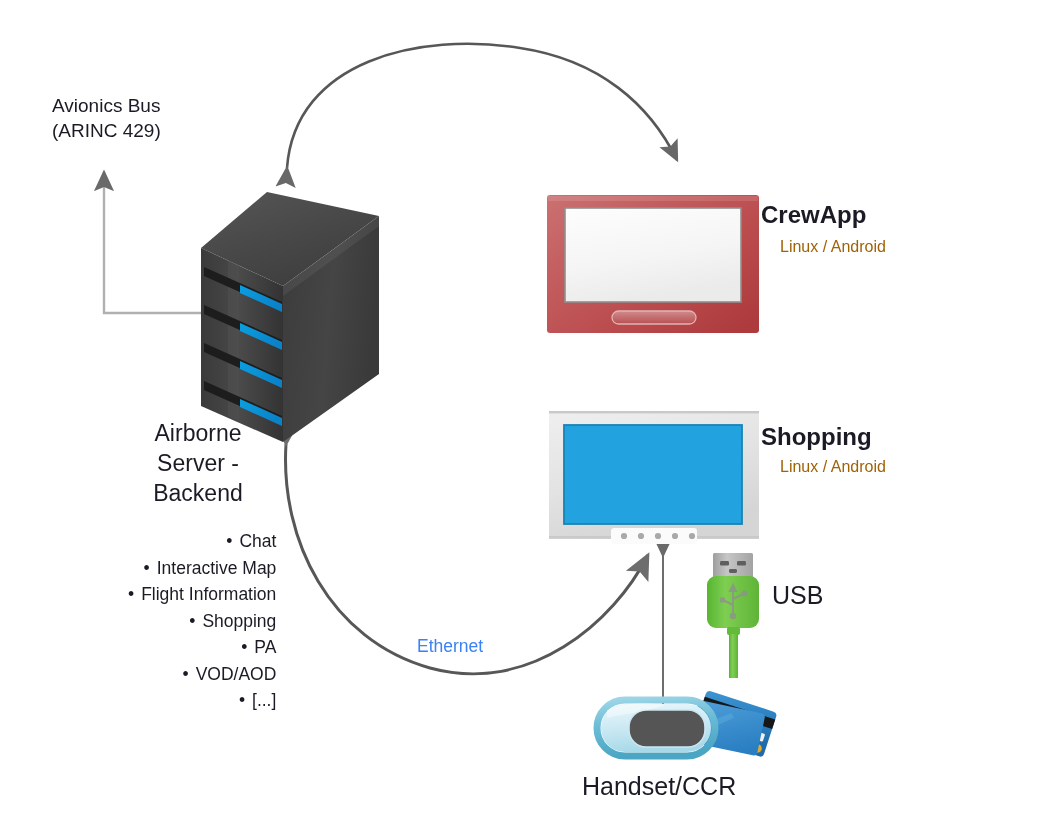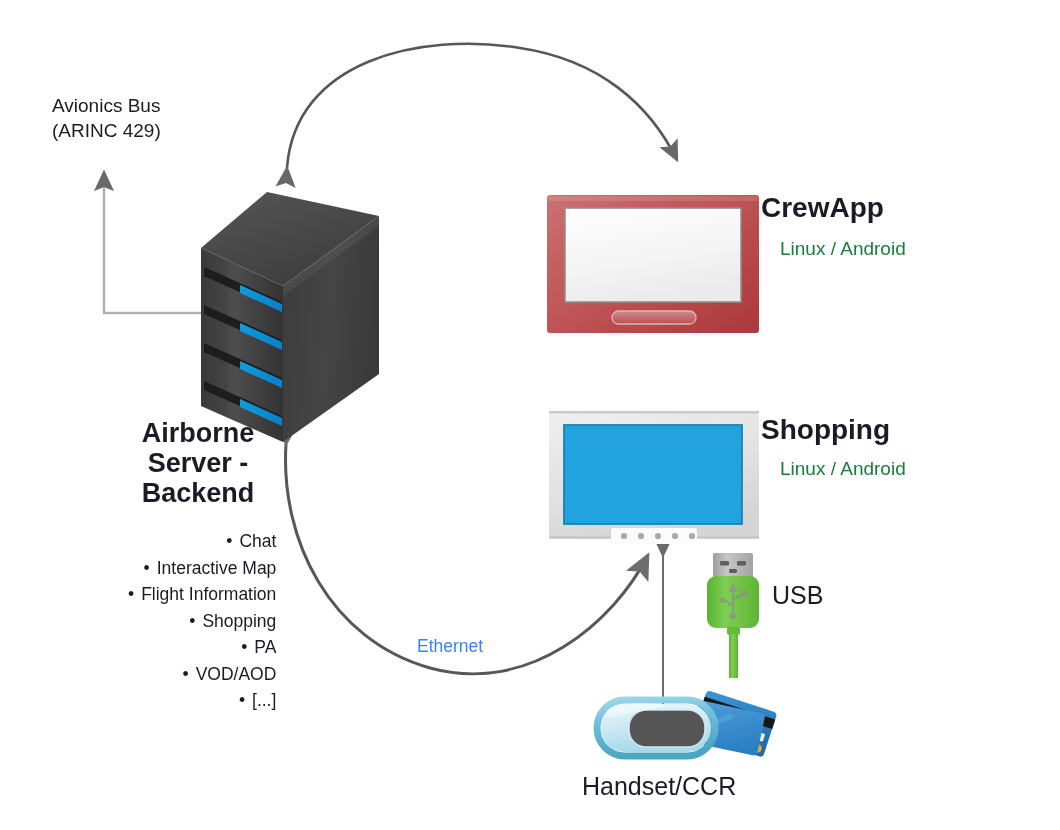--- a/index.html
+++ b/index.html
@@ -25,44 +25,45 @@
     left: 52px; top: 93px;
     font-size: 19px;
     line-height: 25px;
     color: #1b1b26;
     white-space: pre-line;
   }
   .server-title {
     left: 98px; top: 418px;
     width: 200px;
     text-align: center;
-    font-size: 27px;
-    font-weight: bold;
+    font-size: 23px;
+    font-weight: normal;
     line-height: 30px;
     color: #1b1b26;
     white-space: pre-line;
   }
   .server-features {
     left: 128px; top: 528px;
     font-size: 17.5px;
     line-height: 26.5px;
     color: #1b1b26;
   }
   .server-features .feat-row { display: block; white-space: nowrap; text-align: right; }
   .server-features .bullet { margin-right: 7px; }
 
   .device-title {
-    font-size: 28px;
+    font-size: 24px;
     font-weight: bold;
     color: #1b1b26;
     white-space: nowrap;
+    margin-top: 9px;
   }
   .device-sub {
-    font-size: 19px;
-    color: #15803d;
+    font-size: 16px;
+    color: #a16207;
     white-space: nowrap;
   }
   .crew-title { left: 761px; top: 192px; }
   .crew-sub   { left: 780px; top: 238px; }
   .seat-title { left: 761px; top: 414px; }
   .seat-sub   { left: 780px; top: 458px; }
 
   .usb-label {
     left: 772px; top: 581px;
     font-size: 25px;

